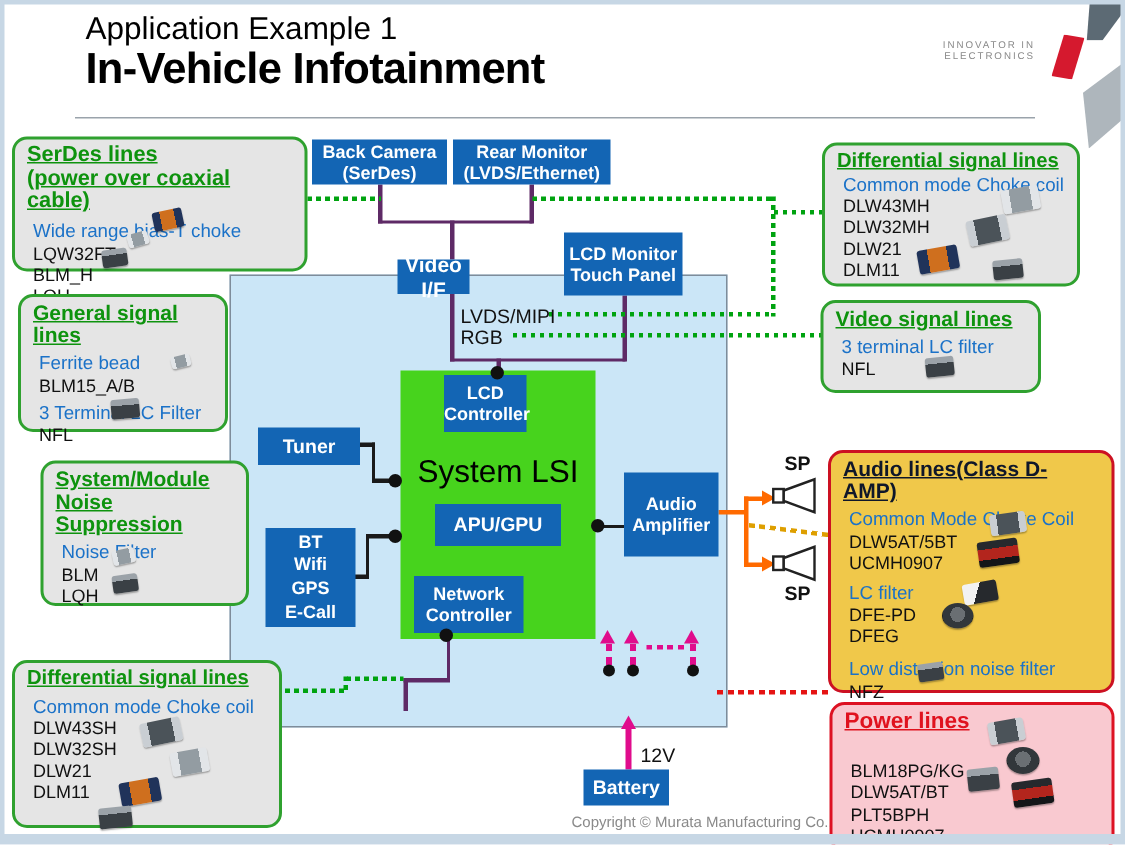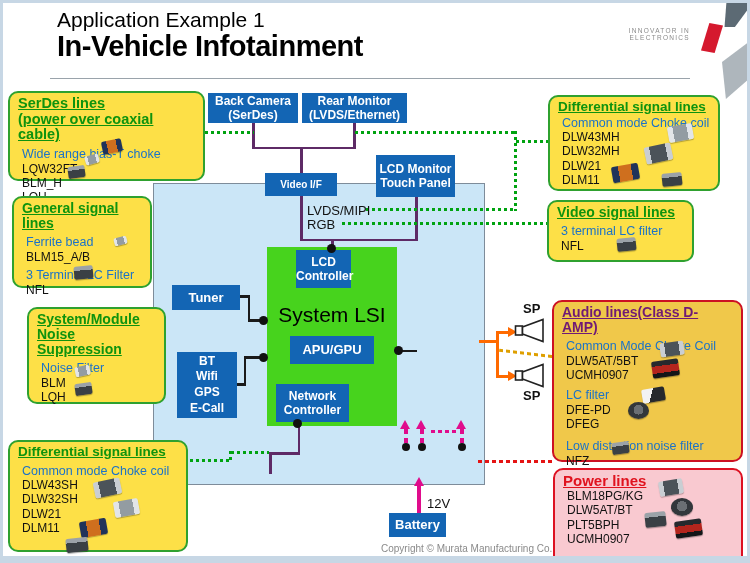--- a/index.html
+++ b/index.html
@@ -58,26 +58,26 @@
   .arrR{position:absolute;width:0;height:0;border-top:5px solid transparent;border-bottom:5px solid transparent;
         border-left:9px solid #ff6a00;z-index:5;}
   .arrUpM{position:absolute;width:0;height:0;border-left:5.5px solid transparent;border-right:5.5px solid transparent;
         border-bottom:9px solid #e00c8c;z-index:5;}
   .pline12{position:absolute;width:4px;background:#e00c8c;z-index:5;}
 
   .small-label{position:absolute;font-size:13px;color:#111;z-index:8;}
   .sp-label{position:absolute;font-size:13px;font-weight:600;color:#111;z-index:8;}
 
   
-  .gbox{position:absolute;background:#fde047;border:2.5px solid #2fa12f;border-radius:10px;
+  .gbox{position:absolute;background:#e5e5e5;border:2.5px solid #2fa12f;border-radius:10px;
         padding:3px 8px;box-sizing:border-box;z-index:10;}
   .ybox{background:#f0c84a;border-color:#cc1122;}
   .pbox{background:#f9c9d0;border-color:#dd1122;}
   .gtitle{color:#0e930e;font-weight:bold;font-size:14px;line-height:1.08;text-decoration:underline;}
-  .ytitle{color:#701a75;}
+  .ytitle{color:#0f172a;}
   .ptitle{color:#e0121e;}
   .glabel{color:#1b72c8;font-size:12.5px;line-height:1.18;margin-top:4px;padding-left:4px;}
   .gpart{color:#111;font-size:12px;line-height:1.18;padding-left:4px;}
 
   .chip{position:absolute;border-radius:2px;box-shadow:0 1px 1px rgba(0,0,0,.3);z-index:11;}
   .c-metal{background:linear-gradient(90deg,#c9ced3 0 20%,#4b5359 20% 80%,#c9ced3 80%);}
   .c-metal2{background:linear-gradient(90deg,#e2e5e8 0 22%,#939ca2 22% 78%,#e2e5e8 78%);}
   .c-navy{background:linear-gradient(90deg,#20335a 0 26%,#cf6f1e 26% 74%,#20335a 74%);}
   .c-cube{background:linear-gradient(180deg,#9ba2a8 0 32%,#3a4045 32%);}
   .c-blackred{background:linear-gradient(180deg,#26292d 0 30%,#b3251d 30% 72%,#141618 72%);}
@@ -179,21 +179,21 @@
   <div class="sp-label" style="left:523px;top:388px;">SP</div>
 
   <div class="bnode" style="left:208px;top:93px;width:90px;height:30px;">
     <span>Back Camera</span>
     <span>(SerDes)</span>
   </div>
   <div class="bnode" style="left:302px;top:93px;width:105px;height:30px;">
     <span>Rear Monitor</span>
     <span>(LVDS/Ethernet)</span>
   </div>
-  <div class="bnode" style="left:265px;top:173px;width:72px;height:23px;font-size:10px;">
+  <div class="bnode" style="left:265px;top:173px;width:48px;height:23px;font-size:14px;">
     <span>Video I/F</span>
   </div>
   <div class="bnode" style="left:376px;top:155px;width:79px;height:42px;">
     <span>LCD Monitor</span>
     <span>Touch Panel</span>
   </div>
   <div class="bnode" style="left:296px;top:250px;width:55px;height:38px;">
     <span>LCD</span>
     <span>Controller</span>
   </div>
@@ -205,20 +205,24 @@
     <span>Controller</span>
   </div>
   <div class="bnode" style="left:172px;top:285px;width:68px;height:25px;font-size:13px;">
     <span>Tuner</span>
   </div>
   <div class="bnode" style="left:177px;top:352px;width:60px;height:66px;line-height:1.3;">
     <span>BT</span>
     <span>Wifi</span>
     <span>GPS</span>
     <span>E-Call</span>
+  </div>
+  <div class="bnode" style="left:416px;top:315px;width:63px;height:56px;">
+    <span>Audio</span>
+    <span>Amplifier</span>
   </div>
   <div class="bnode" style="left:389px;top:513px;width:57px;height:24px;font-size:13px;">
     <span>Battery</span>
   </div>
 
   <div class="small-label" style="left:307px;top:203px;">LVDS/MIPI</div>
   <div class="small-label" style="left:307px;top:217px;">RGB</div>
 
   <div class="gbox" style="left:8px;top:91px;width:197px;height:90px;">
     <div class="gtitle" style="font-size:14.5px;">
@@ -313,21 +317,21 @@
     <div class="chip c-blackred" style="left:98px;top:58px;width:27px;height:17px;transform:rotate(-8deg);"></div>
     <div class="chip c-bw" style="left:88px;top:86px;width:23px;height:14px;transform:rotate(-10deg);"></div>
     <div class="chip c-coil" style="left:74px;top:100px;width:21px;height:17px;"></div>
     <div class="chip c-cube" style="left:58px;top:140px;width:17px;height:12px;transform:rotate(-8deg);"></div>
   </div>
 
   <div class="gbox pbox" style="left:553px;top:468px;width:190px;height:100px;">
     <div class="gtitle ptitle" style="font-size:15px;">
       <span>Power lines</span>
     </div>
-    <div class="gpart" style="margin-top:0;">BLM18PG/KG</div>
+    <div class="gpart" style="margin-top:18px;">BLM18PG/KG</div>
     <div class="gpart">DLW5AT/BT</div>
     <div class="gpart">PLT5BPH</div>
     <div class="gpart">UCMH0907</div>
     <div class="chip c-metal" style="left:104px;top:10px;width:24px;height:15px;transform:rotate(-10deg);"></div>
     <div class="chip c-coil" style="left:116px;top:28px;width:22px;height:18px;"></div>
     <div class="chip c-cube" style="left:90px;top:42px;width:21px;height:15px;transform:rotate(-6deg);"></div>
     <div class="chip c-blackred" style="left:120px;top:50px;width:27px;height:17px;transform:rotate(-8deg);"></div>
   </div>
 
   <div class="footer" style="left:381px;top:543px;">Copyright © Murata Manufacturing Co., Ltd. All rights reserved.</div>

